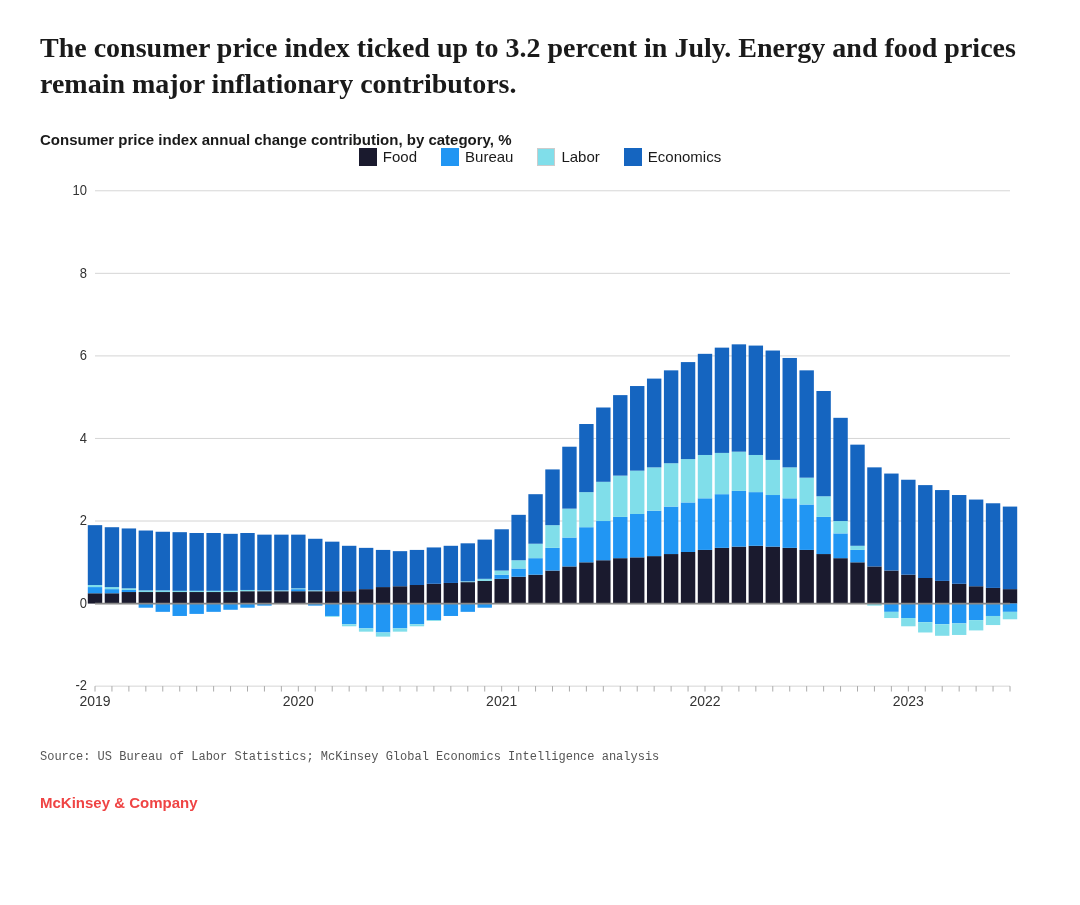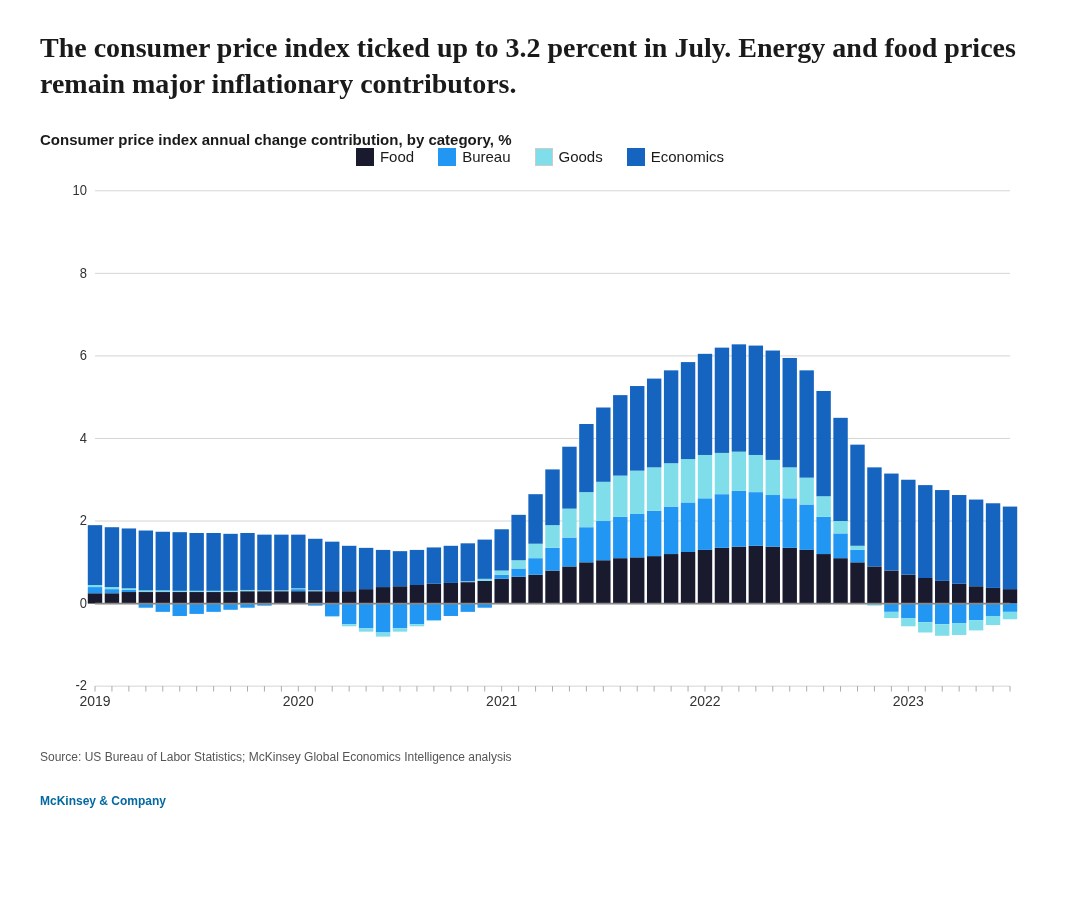--- a/index.html
+++ b/index.html
@@ -49,31 +49,31 @@
       width: 100%;
       height: 560px;
       margin-bottom: 10px;
       margin-top: 14px;
     }
     .chart-svg {
       width: 100%;
       height: 100%;
     }
     .source-text {
-      font-family: Liberation Sans, sans-serif;
+      font-family: Liberation Mono, monospace;
       font-size: 12px;
       color: #555;
       margin-top: 8px;
       margin-bottom: 30px;
     }
     .footer-brand {
       font-family: Arial, sans-serif;
-      font-size: 12px;
+      font-size: 15px;
       font-weight: 700;
-      color: #0369a1;
+      color: #ef4444;
       margin-top: 10px;
     }
   </style>
 </head>
 <body>
 
 <h1 class="headline">The consumer price index ticked up to 3.2 percent in July. Energy and food prices remain major inflationary contributors.</h1>
 
 <div class="chart-title">Consumer price index annual change contribution, by category, %</div>
 
@@ -81,21 +81,21 @@
   <div class="legend-item">
     <span class="legend-swatch" style="background:#1a1a2e;"></span>
     <span>Food</span>
   </div>
   <div class="legend-item">
     <span class="legend-swatch" style="background:#2196F3;"></span>
     <span>Bureau</span>
   </div>
   <div class="legend-item">
     <span class="legend-swatch" style="background:#80DEEA; border: 1px solid #ccc;"></span>
-    <span>Goods</span>
+    <span>Labor</span>
   </div>
   <div class="legend-item">
     <span class="legend-swatch" style="background:#1565C0;"></span>
     <span>Economics</span>
   </div>
 </div>
 
 <div class="chart-container">
   <svg class="chart-svg" id="main-chart" viewBox="0 0 1000 520" preserveAspectRatio="none">
 

